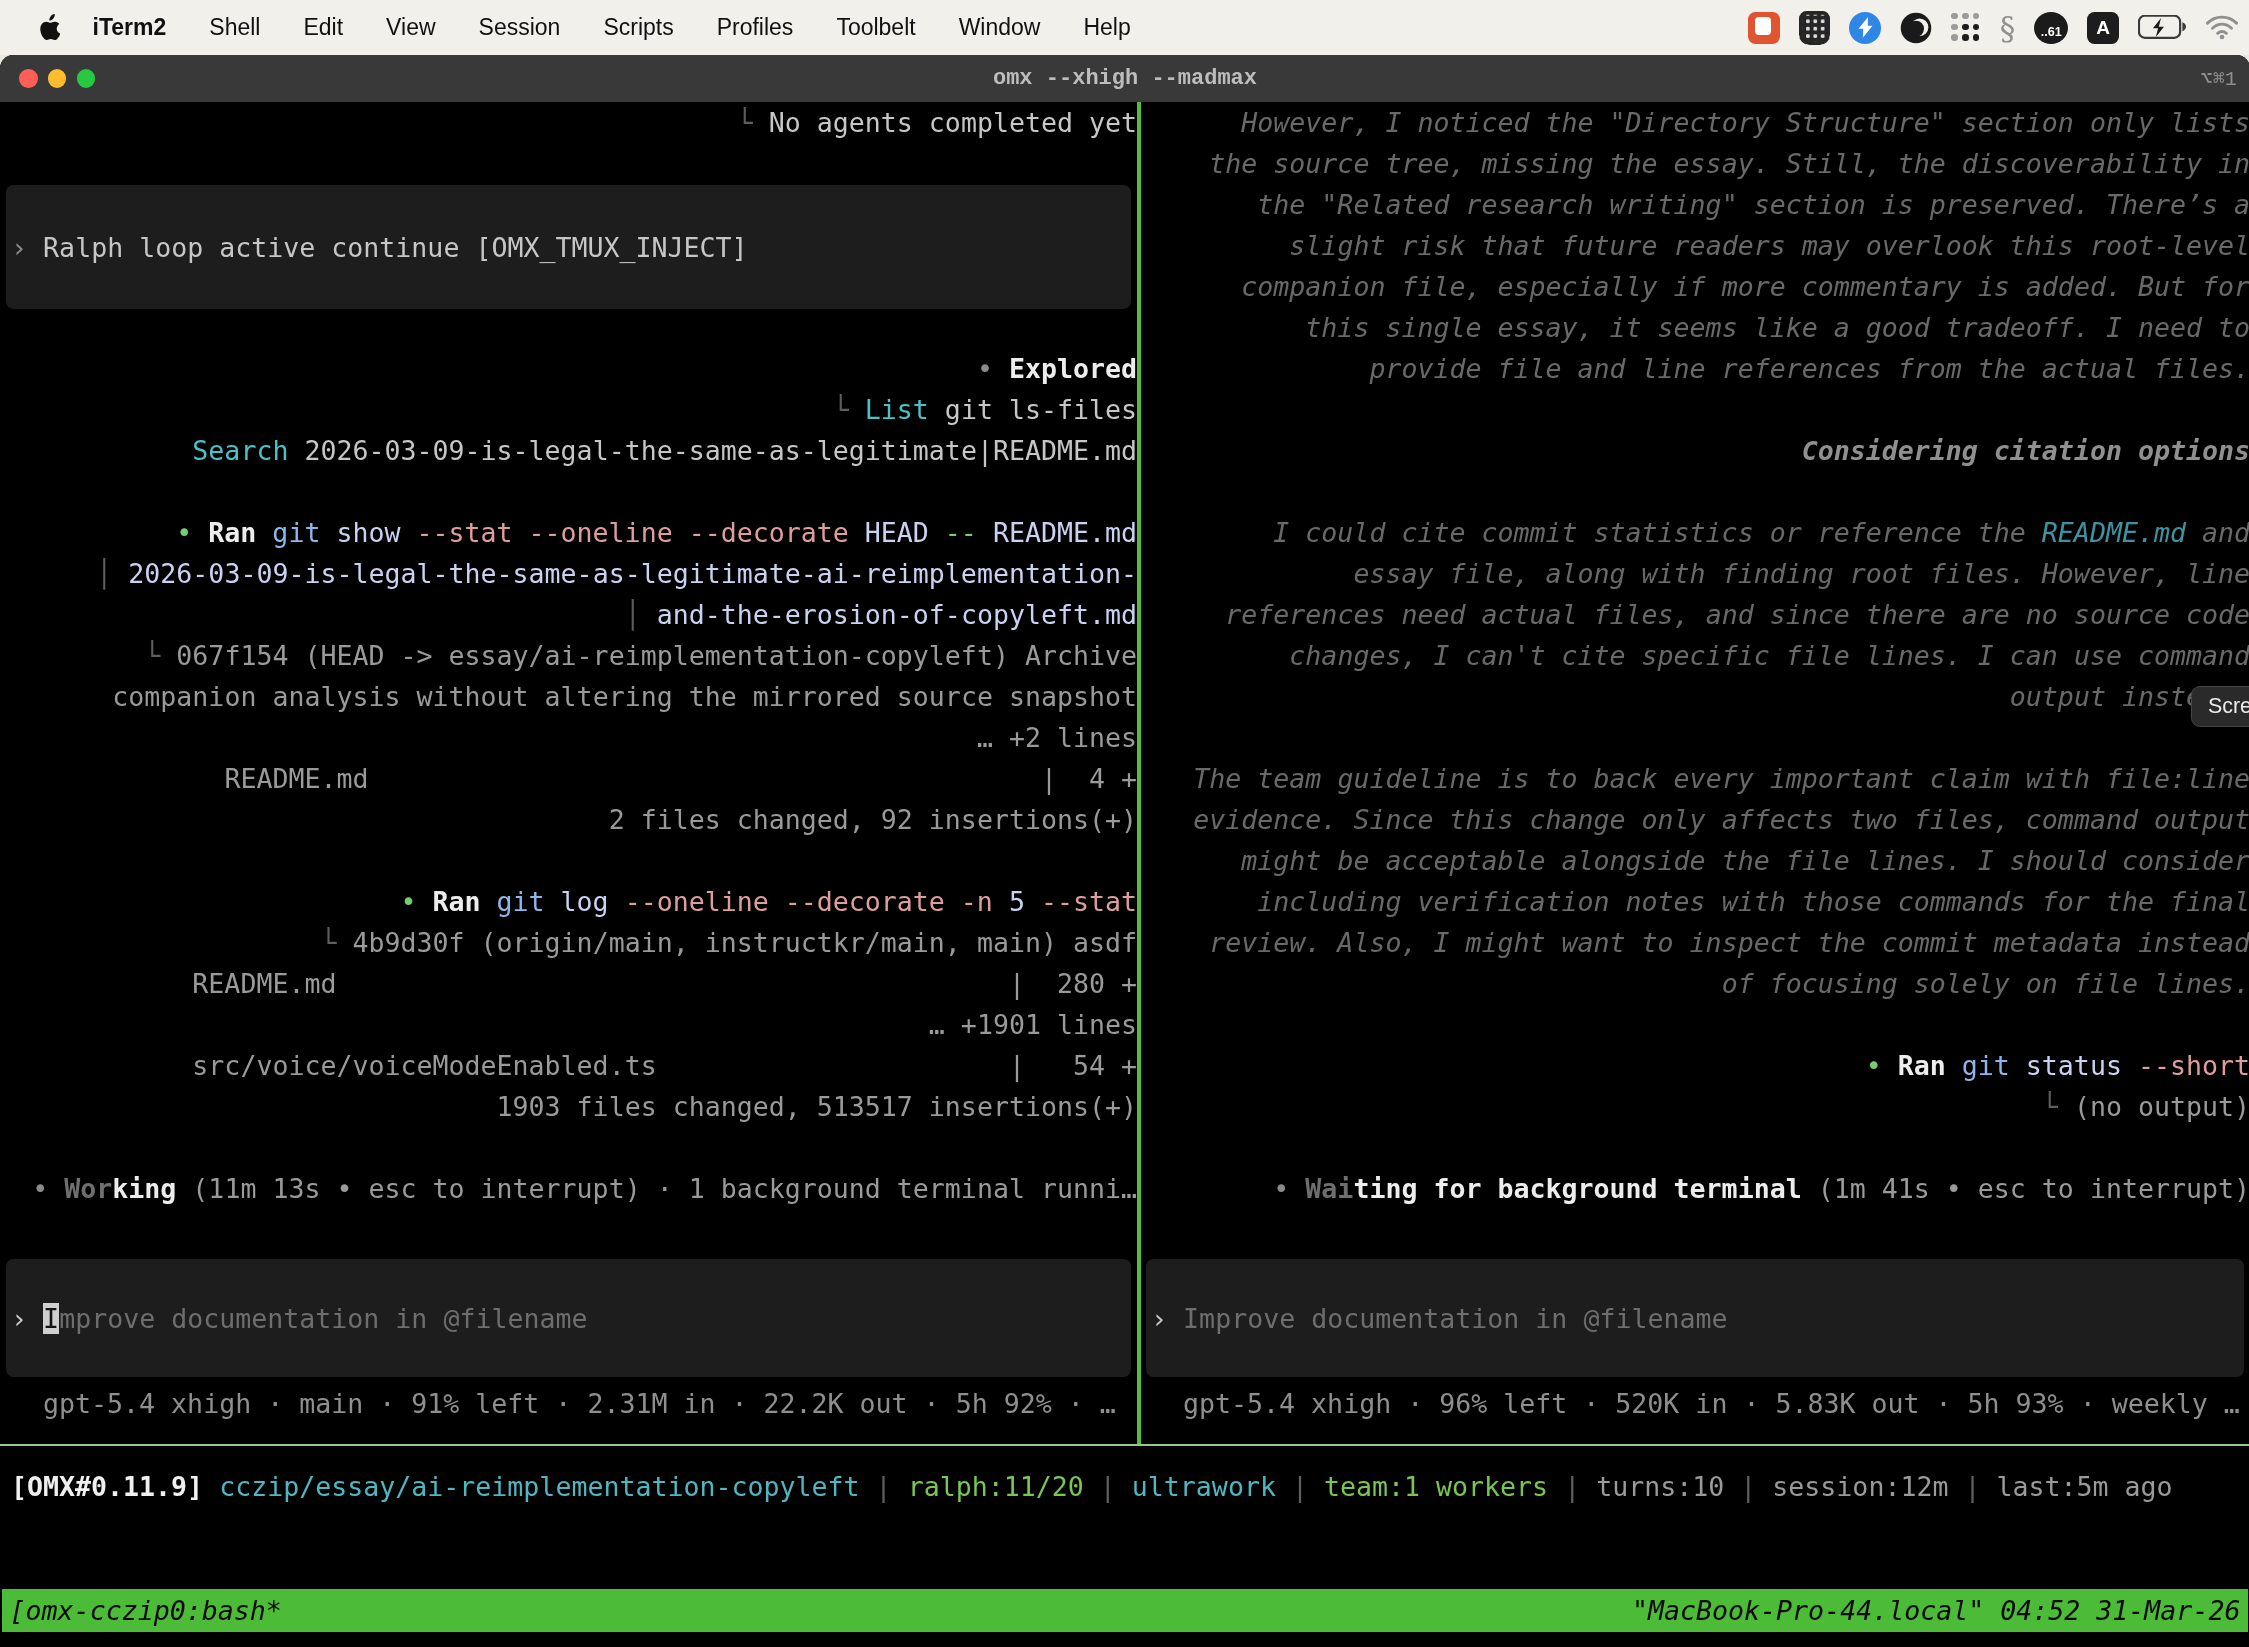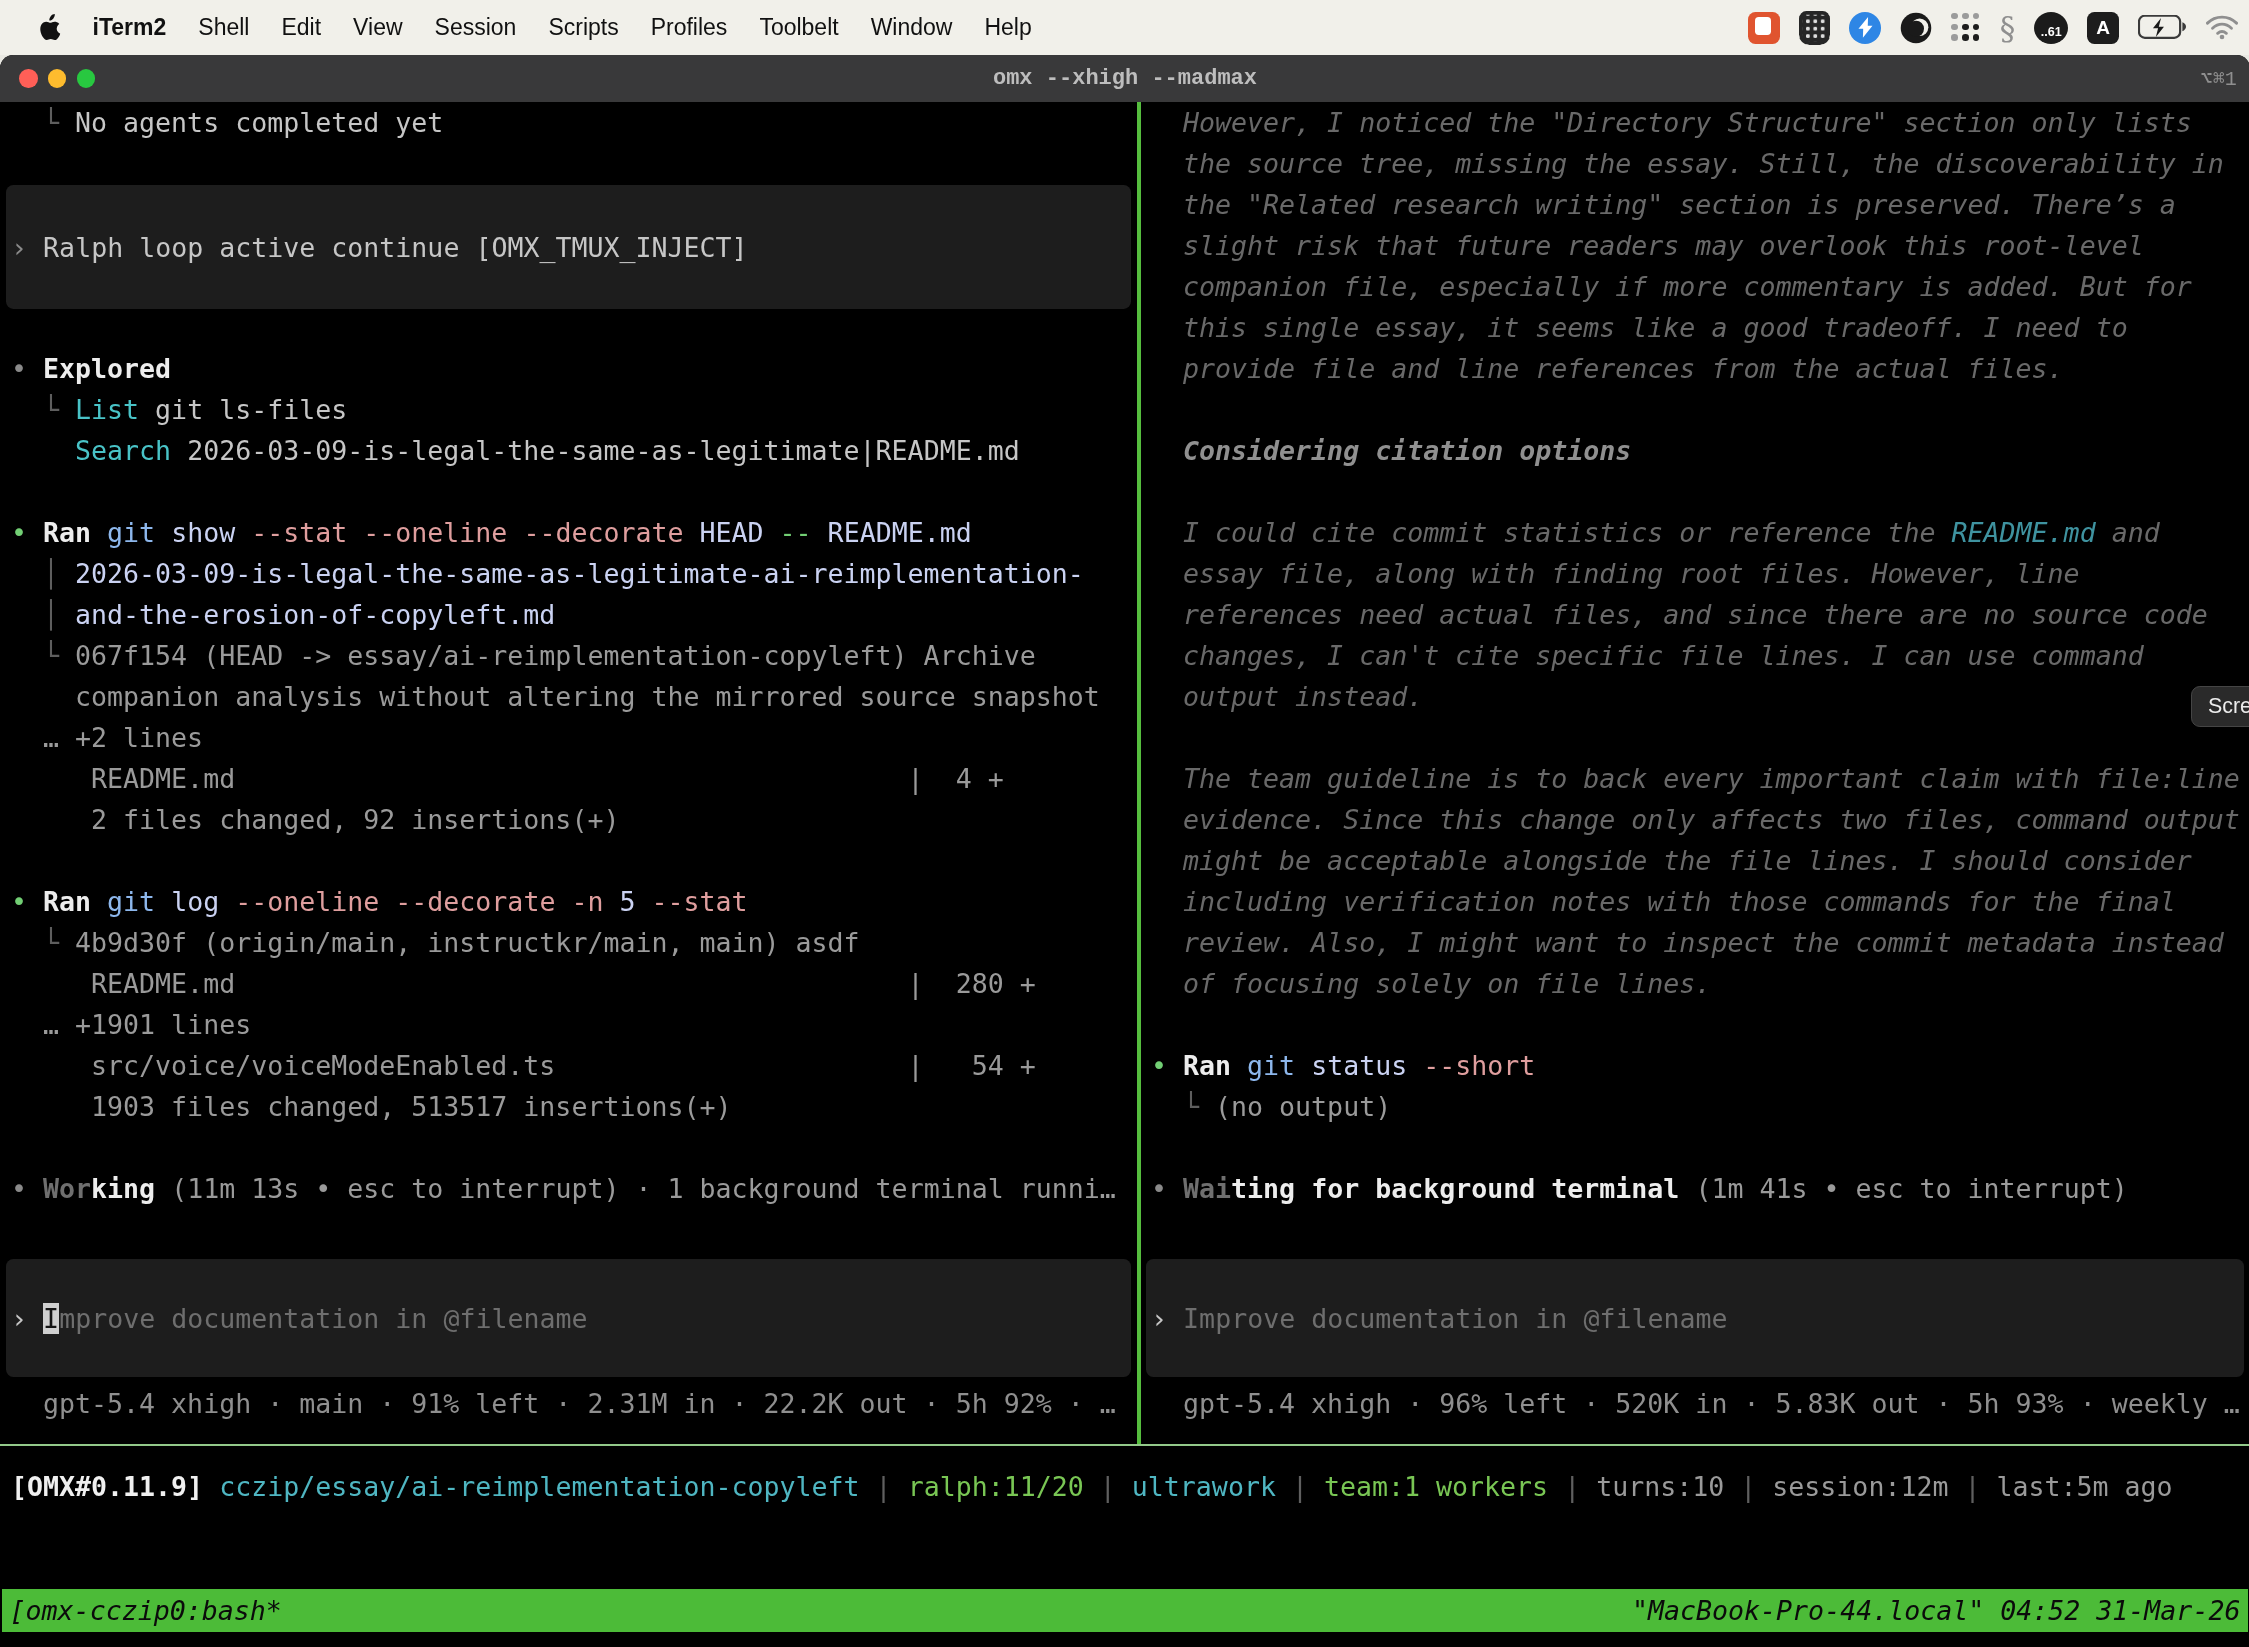--- a/index.html
+++ b/index.html
@@ -3,21 +3,21 @@
 <meta charset="utf-8">
 <style>
   * { margin:0; padding:0; box-sizing:border-box; }
   html,body { width:2250px; height:1648px; overflow:hidden; background:#e9e8e2; }
   body { font-family:"Liberation Sans", sans-serif; position:relative; }
 
   
   .menubar { position:absolute; top:0; left:0; right:0; height:55px; background:#f1f0ea;
              display:flex; align-items:center; font-size:23px; color:#111; }
   .menubar .apple { margin-left:37px; display:flex; align-items:center; }
-  .menu-items { display:flex; gap:32px; margin-left:32px; align-items:center; }
+  .menu-items { display:flex; gap:43px; margin-left:32px; align-items:center; }
   .menu-item { white-space:nowrap; }
   .menu-item.app { font-weight:bold; }
   .menu-status { margin-left:auto; margin-right:11.8px; display:flex; align-items:center; gap:19px; }
   .mi { display:flex; align-items:center; justify-content:center; }
   .ic-rec { width:32px; height:32px; background:#e0542f; border-radius:7.4px; position:relative; }
   .ic-rec::before { content:""; position:absolute; left:6.6px; top:5.9px; width:16px; height:17.7px;
                     background:#fff; border-radius:3.7px; }
   .ic-rec::after { content:""; position:absolute; left:7.4px; bottom:1.5px; width:0; height:0;
                    border-left:5.9px solid #e0542f; border-top:5.9px solid transparent; }
   .ic-kbd { width:31px; height:34px; background:#262626; border-radius:7.4px 7.4px 10.3px 10.3px;
@@ -50,21 +50,21 @@
   .win-short { position:absolute; right:13.3px; color:#8f8f8f; font-size:20px; }
 
   
   .term { position:absolute; top:47px; left:0; right:0; bottom:0; background:#000;
           font-family:"DejaVu Sans Mono", monospace; font-size:26.6px; color:#9a9a9a; }
   .pane { position:absolute; top:0; height:1342px; overflow:hidden; }
   .pane-left  { left:0; width:1137px; }
   .pane-right { left:1140px; right:0; }
   .vdivider { position:absolute; top:0; left:1137px; width:3.7px; height:1342px; background:#55bd3e; }
   .hdivider { position:absolute; top:1342px; left:0; right:0; height:2.2px; background:#93c98a; }
-  .rows { position:absolute; top:0; left:11px; right:0; }
+  .rows { position:absolute; top:0; left:11px; right:0;text-align:right; }
   .trow { height:41px; line-height:41px; white-space:pre; }
 
   
   .s-g   { color:#9a9a9a; }
   .s-lg  { color:#c6c6c6; }
   .s-g2  { color:#8a8a8a; }
   .s-dg  { color:#5e5e5e; }
   .s-dgb { color:#6f6f6f; font-weight:bold; }
   .s-w   { color:#ededed; font-weight:bold; }
   .s-cy  { color:#49c3c7; }

